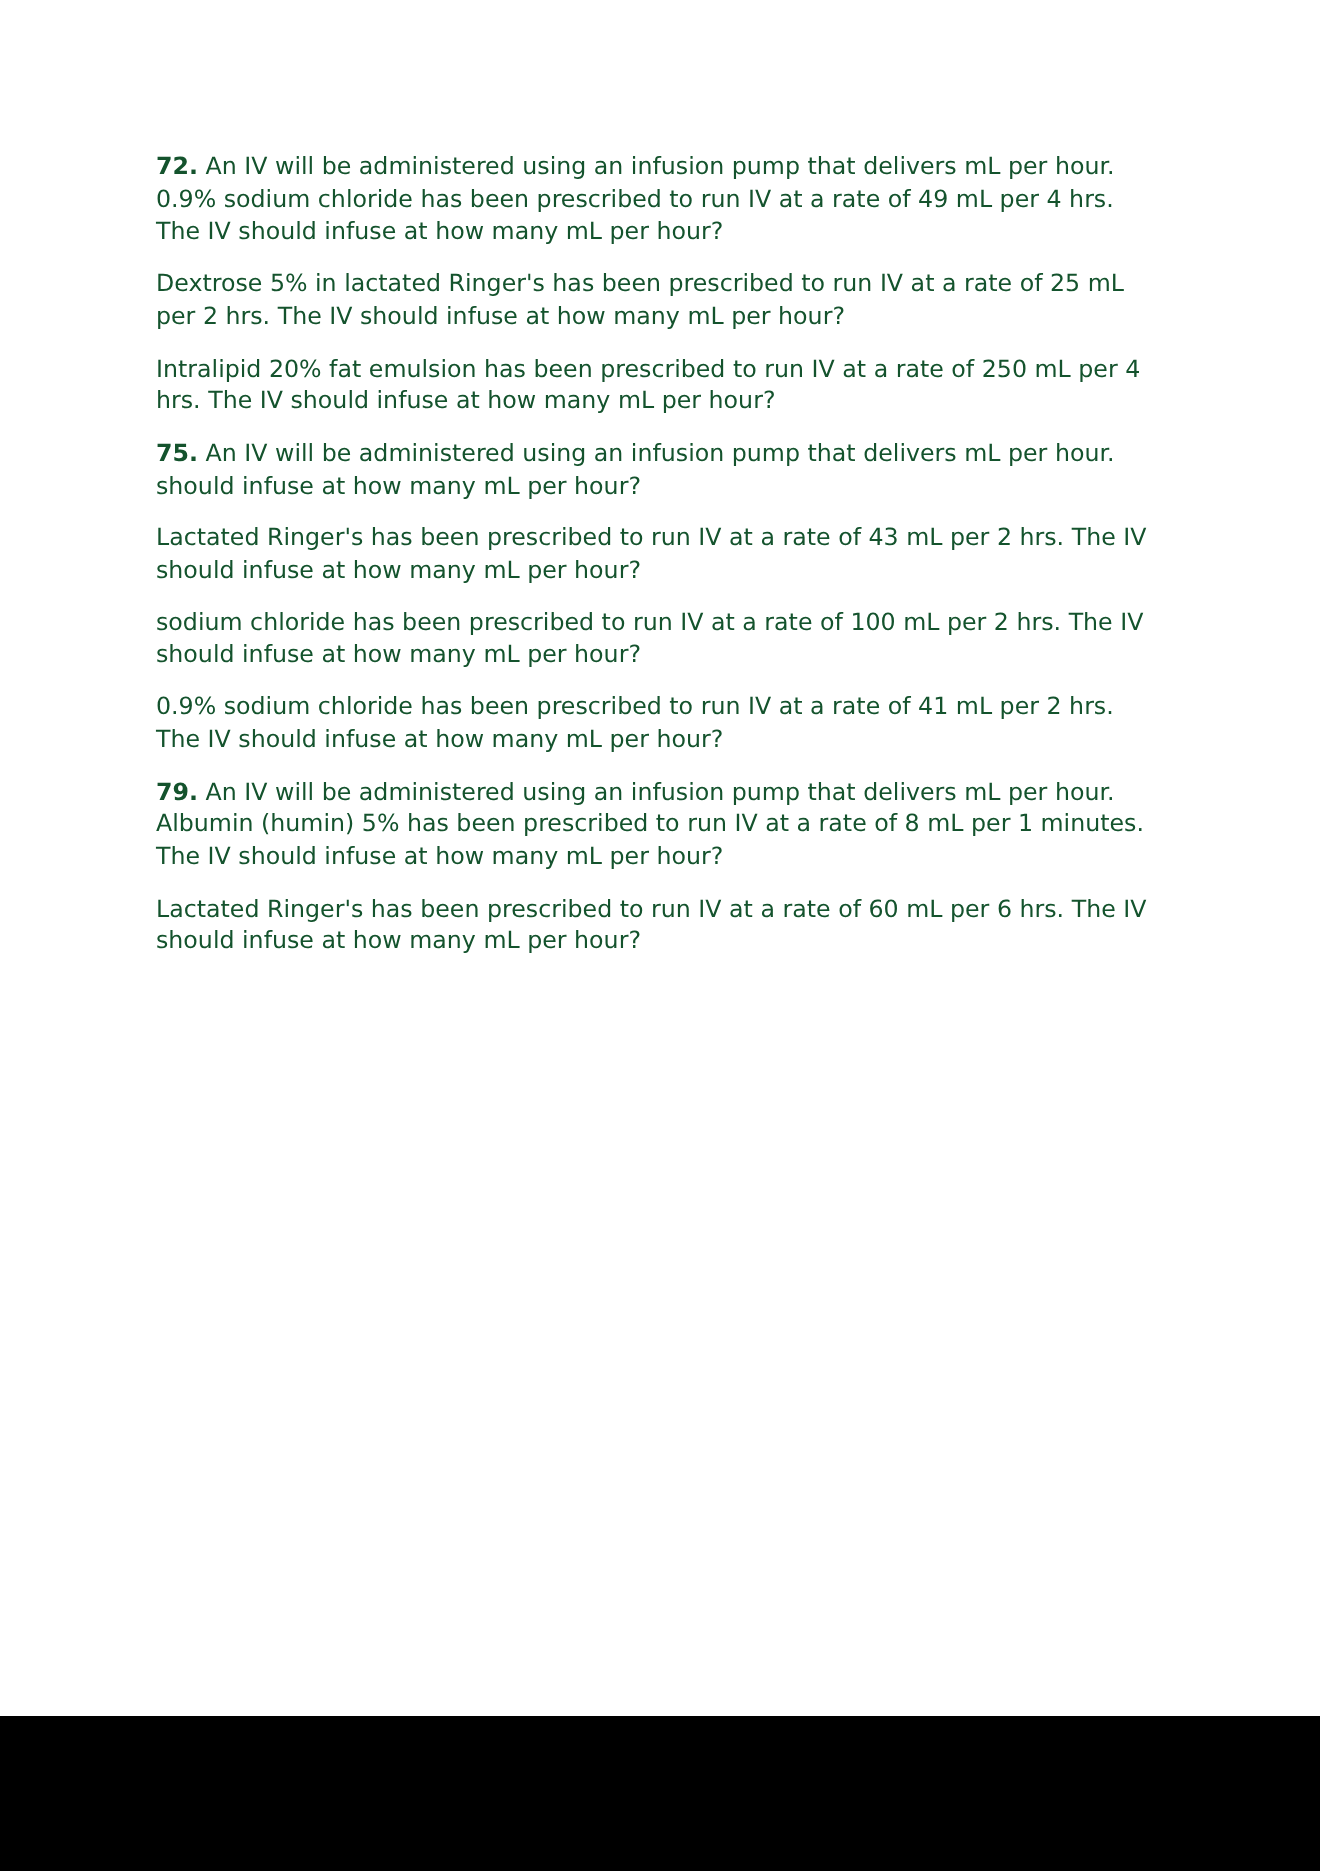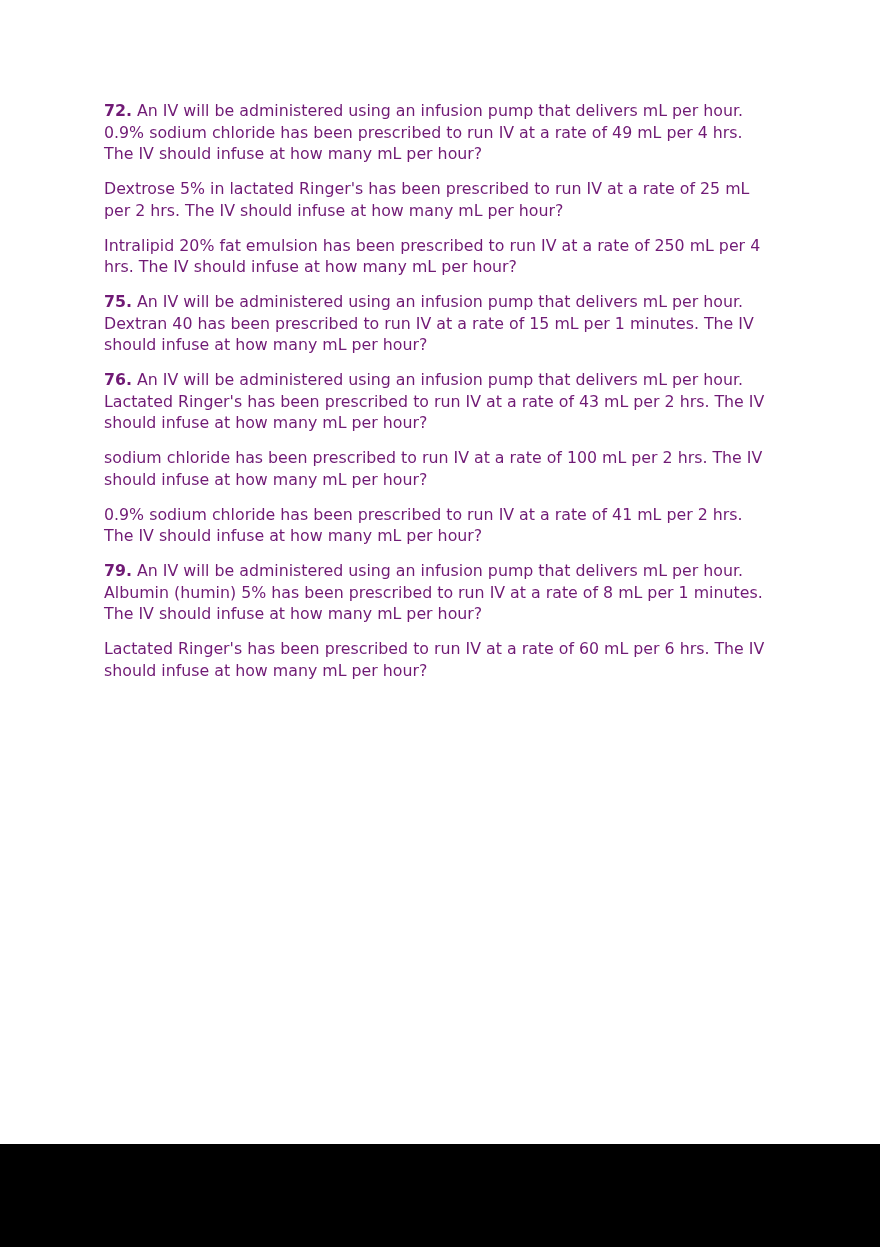--- a/index.html
+++ b/index.html
@@ -13,21 +13,21 @@
     height: 1247px;
     background: #ffffff;
     overflow: hidden;
     font-family: "DejaVu Sans", sans-serif;
   }
   .content {
     position: absolute;
     left: 104px;
     top: 100px;
     width: 706px;
-    color: #701a75;
+    color: #14532d;
     font-size: 15.8px;
     line-height: 21.7px;
   }
   .question {
     margin: 0 0 13px 0;
   }
   .line {
     white-space: nowrap;
   }
   .qnum {
@@ -60,26 +60,24 @@
       <div class="line">per 2 hrs. The IV should infuse at how many mL per hour?</div>
     </div>
 
     <div class="question">
       <div class="line">Intralipid 20% fat emulsion has been prescribed to run IV at a rate of 250 mL per 4</div>
       <div class="line">hrs. The IV should infuse at how many mL per hour?</div>
     </div>
 
     <div class="question">
       <div class="line"><span class="qnum">75.</span><span>An IV will be administered using an infusion pump that delivers mL per hour.</span></div>
-      <div class="line">Dextran 40 has been prescribed to run IV at a rate of 15 mL per 1 minutes. The IV</div>
       <div class="line">should infuse at how many mL per hour?</div>
     </div>
 
     <div class="question">
-      <div class="line"><span class="qnum">76.</span><span>An IV will be administered using an infusion pump that delivers mL per hour.</span></div>
       <div class="line">Lactated Ringer's has been prescribed to run IV at a rate of 43 mL per 2 hrs. The IV</div>
       <div class="line">should infuse at how many mL per hour?</div>
     </div>
 
     <div class="question">
       <div class="line">sodium chloride has been prescribed to run IV at a rate of 100 mL per 2 hrs. The IV</div>
       <div class="line">should infuse at how many mL per hour?</div>
     </div>
 
     <div class="question">

